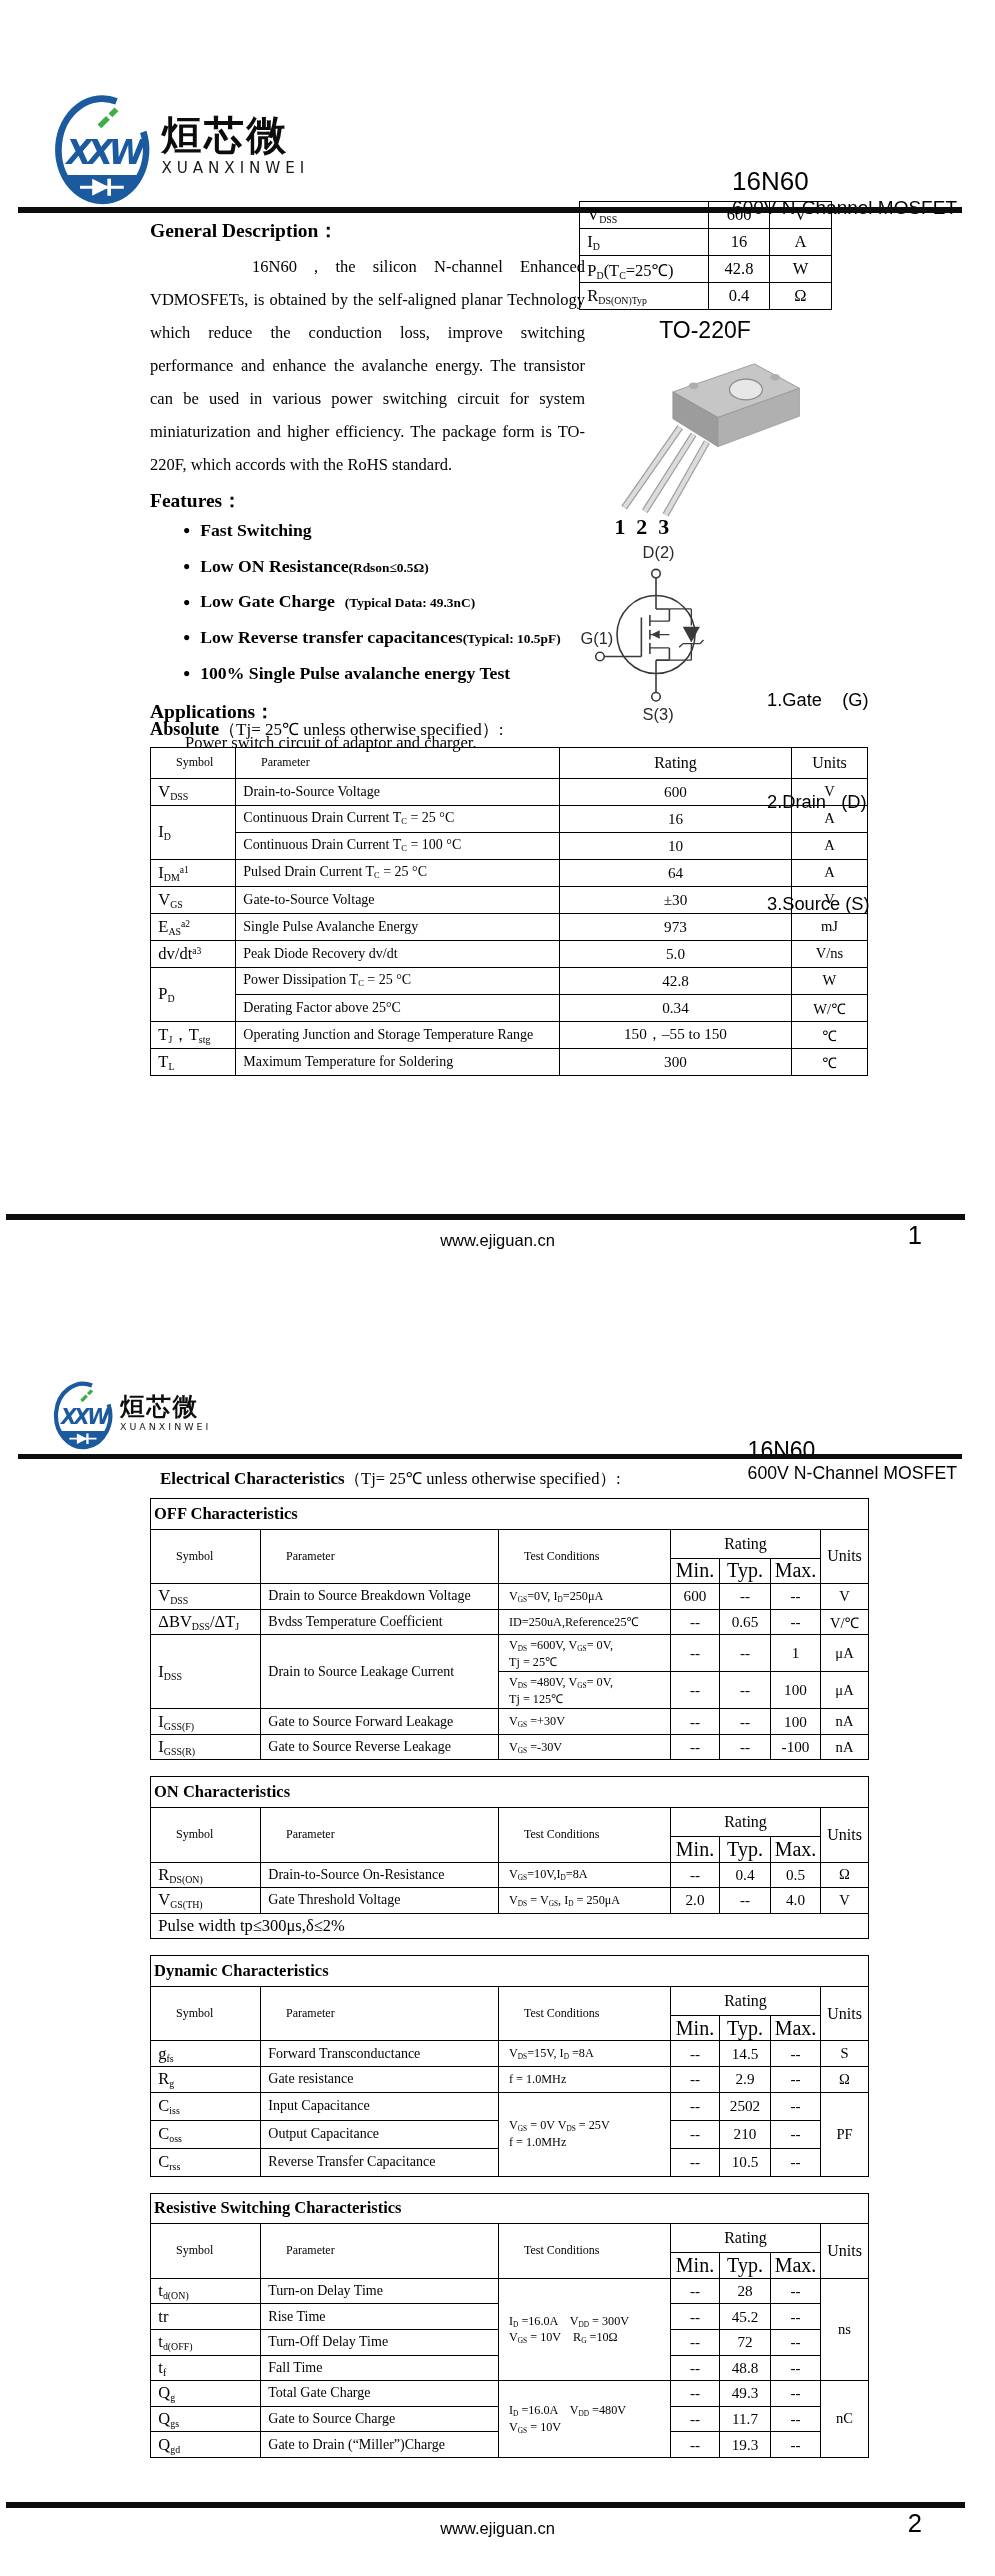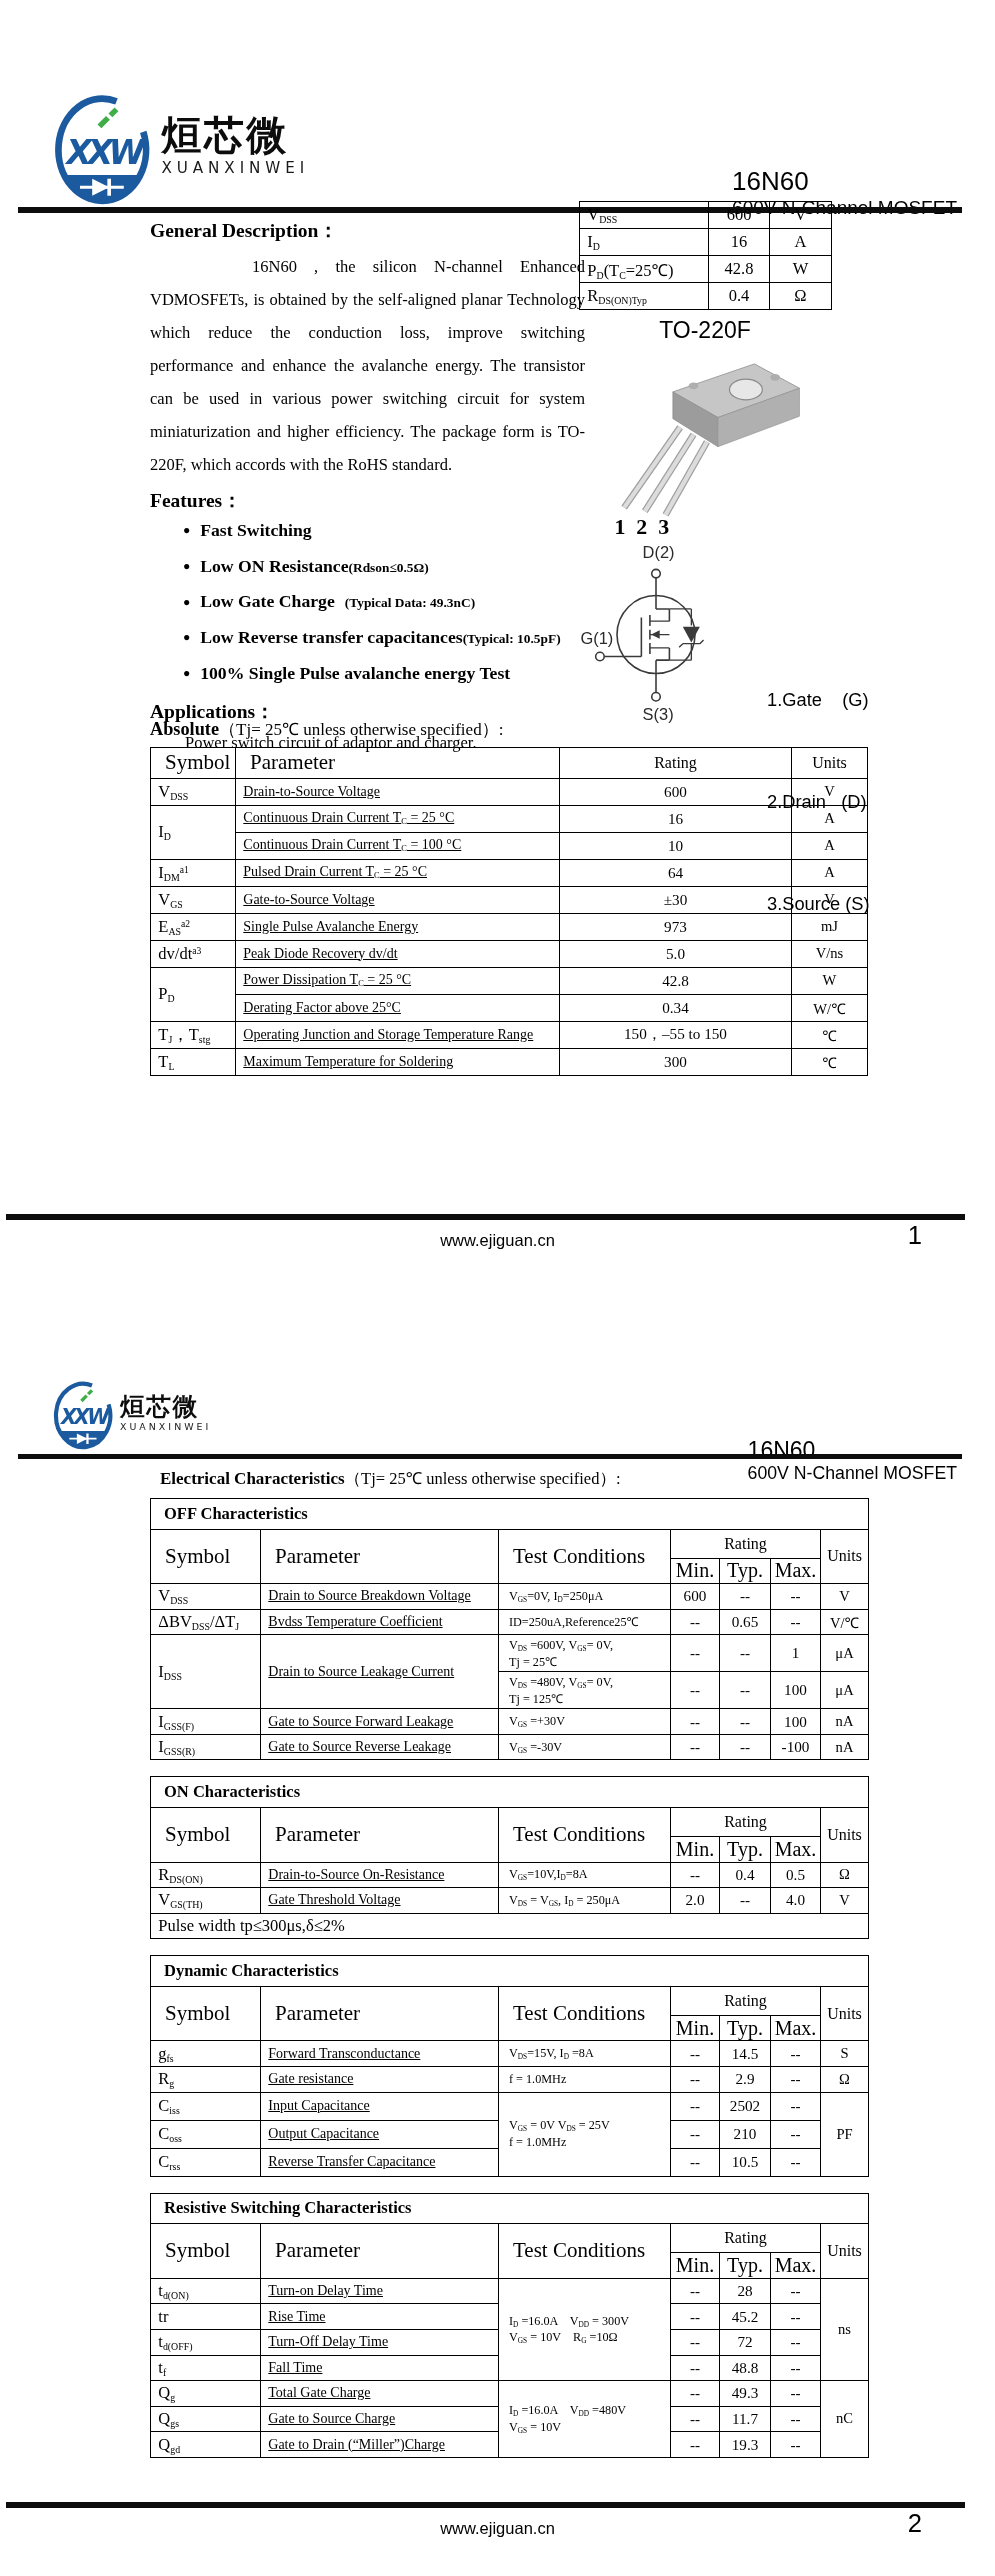--- a/index.html
+++ b/index.html
@@ -46,26 +46,26 @@
   .pkg-svg { position:absolute; left:601px; top:354px; }
   .sym-svg { position:absolute; left:578px; top:537px; }
   .pin-legend { position:absolute; left:767px; top:615px; font-family:"Liberation Sans", sans-serif;
                 font-size:18.3px; line-height:34px; white-space:pre; }
 
   
   sub { font-size:0.60em; vertical-align:-0.28em; letter-spacing:0; }
   sup { font-size:0.58em; vertical-align:0.55em; }
   .dt { border-collapse:collapse; table-layout:fixed; border:1.8px solid #000; }
   .dt td { border:1.2px solid #000; overflow:hidden; padding:0 3.7px; }
-  .dt .title { font-weight:bold; font-size:16.5px; text-align:left; padding-left:13px; height:30.5px; }
-  .dt .hl { font-size:21px; text-align:left; padding-left:14px;margin-top:17px; }
+  .dt .title { font-weight:bold; font-size:16.5px; text-align:left; padding-left:3px; height:30.5px; }
+  .dt .hl { font-size:12px; text-align:left; padding-left:25px;margin-top:17px; }
   .dt .hc { font-size:16px; text-align:center; }
   .dt .hs { font-size:20px; text-align:center; }
   .dt .sym { font-size:16.5px; text-align:left; padding-left:7.3px; }
-  .dt .par { font-size:14px; text-align:left; padding-left:7.3px;text-decoration:underline; }
+  .dt .par { font-size:14px; text-align:left; padding-left:7.3px; }
   .dt .cond { font-size:12.2px; text-align:left; padding-left:10px; white-space:pre-wrap; line-height:1.35; }
   .dt .v { font-size:15.2px; text-align:center; }
   .dt .u { font-size:14.6px; text-align:center; }
 
   .abs-wrap { position:absolute; left:150px; top:717px; width:722px; }
   .abs-h { font-size:17px; margin-bottom:6.1px; }
   .abs-h b { font-size:18.3px; }
   .abs-t { width:717px; }
   .abs-t tr { height:27px; }
   .abs-t tr.hdr { height:30.5px; }

